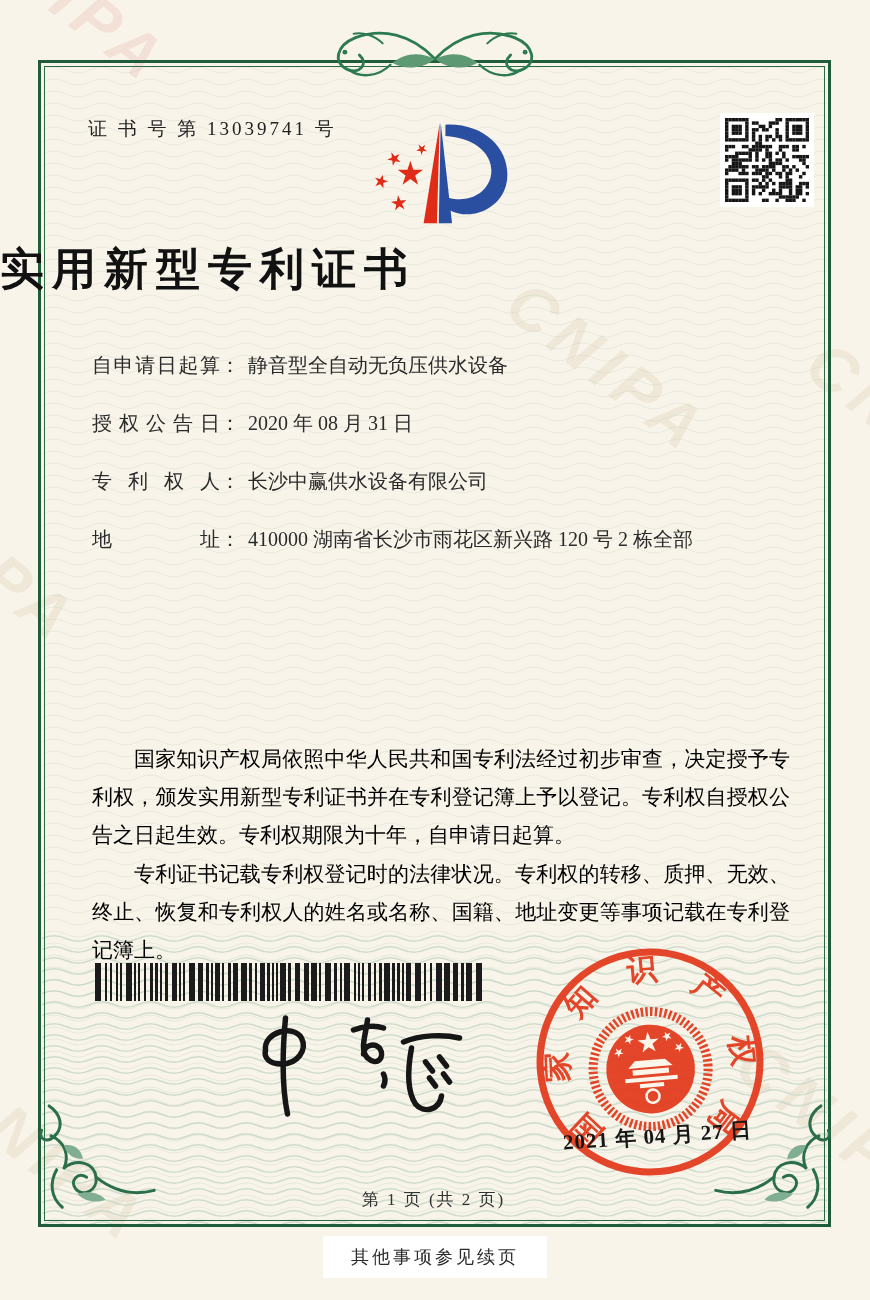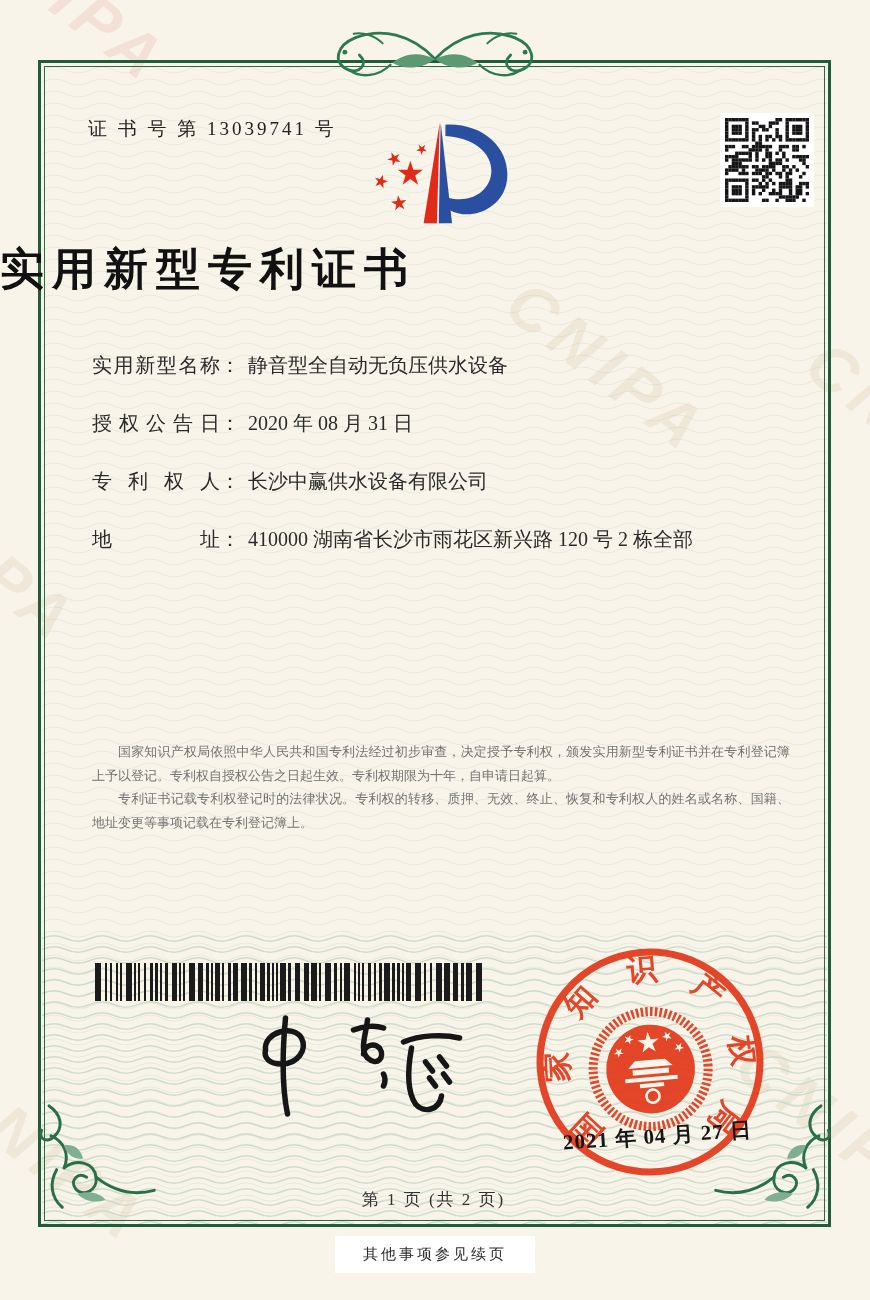--- a/index.html
+++ b/index.html
@@ -39,42 +39,42 @@
   .fields { position:absolute; left:92px; top:352px; width:700px; font-size:20px; color:#2a2a2a; }
   .field-row { height:25px; margin-bottom:33px; white-space:nowrap; }
   .field-label {
     display:inline-block; width:128px; text-align:justify; text-align-last:justify;
     vertical-align:bottom;
   }
   .field-colon { margin-right:8px; }
   .grant-left { display:inline-block; width:362px; }
   .body-text {
     position:absolute; left:92px; top:740px; width:698px;
-    font-size:13px; line-height:1.82; text-align:justify; color:#737373;
+    font-size:21px; line-height:1.82; text-align:justify; color:#000000;
   }
   .body-text p { text-indent:2em; }
   .barcode { position:absolute; left:95px; top:963px; }
   .director { position:absolute; left:92px; top:1046px; font-size:20px; color:#1d1d1d; }
   .director-title { margin-bottom:20px; letter-spacing:4px; }
   .director-name { letter-spacing:4px; }
   .signature { position:absolute; left:233px; top:1010px; }
   .seal { position:absolute; left:532px; top:944px; transform:rotate(-5deg); }
   .seal-char { font-size:30px; font-weight:bold; fill:#e2391b; font-family:"Liberation Serif","DejaVu Serif",serif; }
   .seal-date {
     position:absolute; left:545px; top:1122px; width:225px; text-align:center;
     font-size:21px; font-weight:bold; color:#161616; transform:rotate(-4deg);
     white-space:nowrap; letter-spacing:1px;
   }
   .page-info {
     position:absolute; left:0; right:3px; top:1188px; text-align:center;
     font-size:17px; color:#333; letter-spacing:2px;
   }
   .note {
     position:absolute; left:50%; top:1236px; transform:translateX(-50%);
-    background:#ffffff; padding:9px 28px; font-size:15px; letter-spacing:3px; color:#2b2b2b;
+    background:#ffffff; padding:9px 28px; font-size:18px; letter-spacing:3px; color:#2b2b2b;
     white-space:nowrap;
   }
 </style>
 </head>
 <body>
 
 <div class="page">
 
   <span class="wm wm-pink" style="left:-50px; top:-40px;">CNIPA</span>
   <span class="wm wm-pink" style="left:760px; top:-55px;">CNIPA</span>
@@ -465,21 +465,21 @@
         <polygon points="48.9,43.2 52.6,47.2 57.5,44.9 54.8,49.7 58.5,53.7 53.2,52.6 50.5,57.4 49.9,51.9 44.5,50.9 49.5,48.6"></polygon>
         <polygon points="40.0,66.8 40.2,72.2 45.5,73.7 40.4,75.6 40.6,81.0 37.2,76.8 32.1,78.7 35.1,74.1 31.7,69.9 37.0,71.3"></polygon>
         <polygon points="55.9,88.6 58.6,94.1 64.7,93.4 60.2,97.6 62.8,103.2 57.4,100.2 52.9,104.5 54.1,98.4 48.6,95.4 54.8,94.6"></polygon>
       </g>
   </svg>
 
   <div class="title">实用新型专利证书</div>
 
   <div class="fields">
     <div class="field-row">
-      <span class="field-label">实用新型名称</span><span class="field-colon">：</span><span class="field-value">静音型全自动无负压供水设备</span>
+      <span class="field-label">自申请日起算</span><span class="field-colon">：</span><span class="field-value">静音型全自动无负压供水设备</span>
     </div>
     <div class="field-row">
       <span class="field-label">授权公告日</span><span class="field-colon">：</span><span class="field-value">2020 年 08 月 31 日</span>
     </div>
     <div class="field-row">
       <span class="field-label">专利权人</span><span class="field-colon">：</span><span class="field-value">长沙中赢供水设备有限公司</span>
     </div>
     <div class="field-row">
       <span class="field-label">地址</span><span class="field-colon">：</span><span class="field-value">410000 湖南省长沙市雨花区新兴路 120 号 2 栋全部</span>
     </div>

